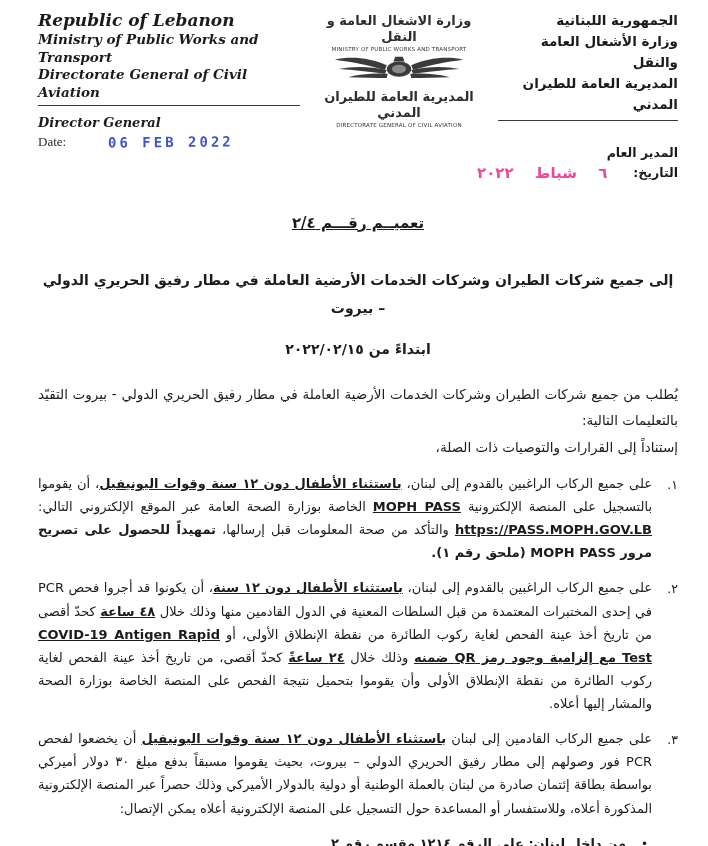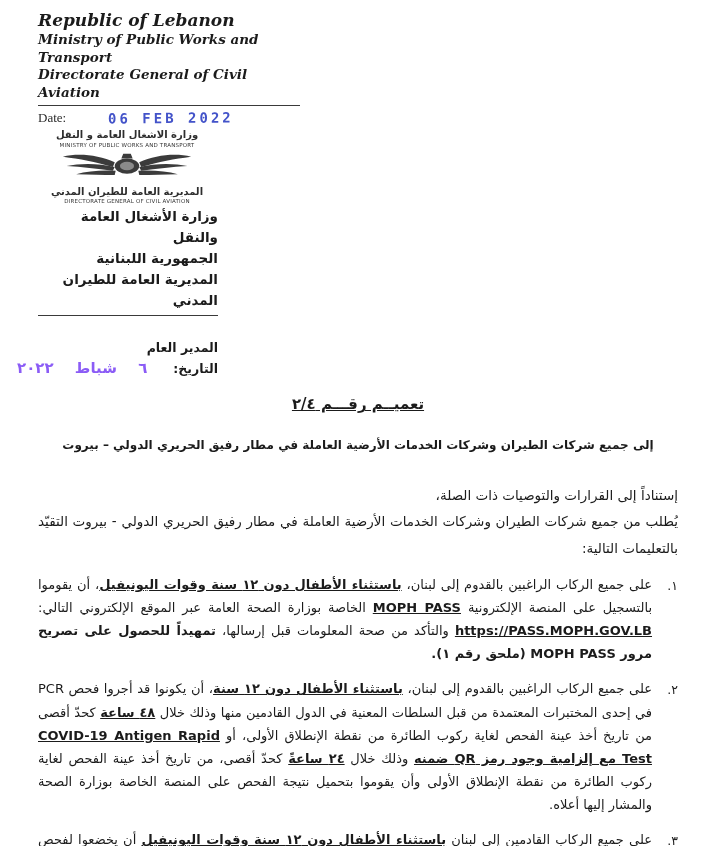--- a/index.html
+++ b/index.html
@@ -3,43 +3,43 @@
 <meta charset="utf-8">
 <style>
   html,body{margin:0;padding:0;background:#fff;}
   .page{
     width:708px;height:846px;box-sizing:border-box;overflow:hidden;
     padding:10px 30px 8px 38px;position:relative;
     background:#fff;color:#1b1b1b;
     font-family:"DejaVu Sans",sans-serif;
   }
   
-  .hdr{display:flex;justify-content:space-between;align-items:flex-start;flex-direction:column;}
+  .hdr{display:flex;justify-content:space-between;align-items:flex-start;}
   .h-left{width:262px;font-family:"DejaVu Serif",serif;font-style:italic;font-weight:bold;}
   .h-left .block{border-bottom:1.6px solid #3a3a3a;padding-bottom:4px;}
   .h-left .l1{font-size:17px;line-height:1.25;}
   .h-left .l2,.h-left .l3{font-size:13.5px;line-height:1.3;}
   .h-left .director{font-size:13px;margin-top:9px;}
   .date-row{margin-top:4px;display:flex;align-items:center;font-style:normal;font-weight:normal;
     font-family:"Liberation Serif",serif;font-size:13px;color:#2a2a2a;}
   .stamp-en{color:#4353c9;font-family:"DejaVu Sans Mono",monospace;font-weight:bold;
     font-size:14px;letter-spacing:3px;margin-left:42px;transform:rotate(-0.5deg);}
   .h-center{width:178px;text-align:center;padding-top:3px;color:#2e2e2e;}
-  .h-center .ar{font-size:10px;font-weight:bold;line-height:1.25;}
+  .h-center .ar{font-size:13px;font-weight:bold;line-height:1.25;}
   .h-center .en{font-size:5.5px;letter-spacing:.2px;line-height:1.4;color:#333;}
   .h-center svg{display:block;margin:1px auto;}
   .h-right{width:180px;direction:rtl;text-align:right;font-weight:bold;}
   .h-right .block{border-bottom:1.6px solid #3a3a3a;padding-bottom:5px;font-size:13.5px;line-height:1.55;}
   .h-right .director{font-size:12.5px;margin-top:24px;}
   .date-row-ar{margin-top:4px;display:flex;align-items:center;font-size:12.5px;}
-  .stamp-ar{color:#8b5cf6;font-size:15px;font-weight:bold;word-spacing:16px;margin-right:26px;white-space:nowrap;}
+  .stamp-ar{color:#ec4899;font-size:15px;font-weight:bold;word-spacing:16px;margin-right:26px;white-space:nowrap;}
   
-  .title{margin-top:18px;text-align:center;direction:rtl;font-size:15px;font-weight:bold;}
+  .title{margin-top:32px;text-align:center;direction:rtl;font-size:15px;font-weight:bold;}
   .title span{text-decoration:underline;}
-  .addr{margin-top:20px;direction:rtl;text-align:center;font-weight:bold;font-size:12px;line-height:2.05;}
+  .addr{margin-top:34px;direction:rtl;text-align:center;font-weight:bold;font-size:14px;line-height:2.05;}
   .eff{margin-top:18px;direction:rtl;text-align:center;font-weight:bold;font-size:14px;}
   .intro{margin-top:24px;direction:rtl;text-align:justify;font-size:13.5px;line-height:1.95;}
   .olist{direction:rtl;margin-top:4px;font-size:13px;}
   .item{display:flex;margin-top:12px;text-align:justify;line-height:1.78;}
   .item .num{flex:none;width:26px;font-size:12.5px;padding-top:2px;}
   .item .body{flex:1;}
   .bullets{direction:rtl;margin-top:12px;padding-right:30px;font-size:13px;}
   .bullet{display:flex;margin-top:5px;line-height:1.8;}
   .bullet .dot{flex:none;width:22px;font-size:12px;padding-top:2px;}
   .bullet .body{flex:1;text-align:right;}
@@ -52,20 +52,21 @@
 <div class="page">
 
   <div class="hdr">
 
     <div class="h-left">
       <div class="block">
         <div class="l1">Republic of Lebanon</div>
         <div class="l2">Ministry of Public Works and Transport</div>
         <div class="l3">Directorate General of Civil Aviation</div>
       </div>
+      <div class="director">Director General</div>
       <div class="date-row">
         <span>Date:</span>
         <span class="stamp-en">06 FEB 2022</span>
       </div>
     </div>
 
     <div class="h-center">
       <div class="ar">وزارة الاشغال العامة و النقل</div>
       <div class="en">MINISTRY OF PUBLIC WORKS AND TRANSPORT</div>
       <svg width="132" height="34" viewBox="0 0 140 36">
@@ -80,44 +81,45 @@
           <path d="M83,17 C100,13 120,13 134,16 C118,17 102,19 85,21 Z"></path>
           <path d="M82,21 C97,20 112,21.5 124,24.5 C110,24.5 95,25.5 83,25.5 Z"></path>
         </g>
       </svg>
       <div class="ar">المديرية العامة للطيران المدني</div>
       <div class="en">DIRECTORATE GENERAL OF CIVIL AVIATION</div>
     </div>
 
     <div class="h-right">
       <div class="block">
+        <div>الجمهورية اللبنانية</div>
         <div>وزارة الأشغال العامة والنقل</div>
-        <div>الجمهورية اللبنانية</div>
         <div>المديرية العامة للطيران المدني</div>
       </div>
       <div class="director">المدير العام</div>
       <div class="date-row-ar">
         <span>التاريخ:</span>
         <span class="stamp-ar">٦ شباط ٢٠٢٢</span>
       </div>
     </div>
   </div>
 
   <div class="title">
     <span>تعميــم رقـــم ٢/٤</span>
   </div>
 
   <div class="addr">
     <div>إلى جميع شركات الطيران وشركات الخدمات الأرضية العاملة في مطار رفيق الحريري الدولي – بيروت</div>
   </div>
 
+  <div class="eff">ابتداءً من ٢٠٢٢/٠٢/١٥</div>
 
   <div class="intro">
+    <div>يُطلب من جميع شركات الطيران وشركات الخدمات الأرضية العاملة في مطار رفيق الحريري الدولي - بيروت التقيّد بالتعليمات التالية:</div>
     <div>إستناداً إلى القرارات والتوصيات ذات الصلة،</div>
-    <div>يُطلب من جميع شركات الطيران وشركات الخدمات الأرضية العاملة في مطار رفيق الحريري الدولي - بيروت التقيّد بالتعليمات التالية:</div>
   </div>
 
   <div class="olist">
     <div class="item">
       <span class="num">١.</span>
       <div class="body"><span>على جميع الركاب الراغبين بالقدوم إلى لبنان، </span><span class="b u">باستثناء الأطفال دون ١٢ سنة وقوات اليونيفيل</span><span>، أن يقوموا بالتسجيل على المنصة الإلكترونية </span><span class="b u">MOPH PASS</span><span> الخاصة بوزارة الصحة العامة عبر الموقع الإلكتروني التالي: </span><span class="b u">https://PASS.MOPH.GOV.LB</span><span> والتأكد من صحة المعلومات قبل إرسالها، </span><span class="b">تمهيداً للحصول على تصريح مرور </span><span class="b">MOPH PASS</span><span class="b"> (ملحق رقم ١).</span></div>
     </div>
     <div class="item">
       <span class="num">٢.</span>
       <div class="body"><span>على جميع الركاب الراغبين بالقدوم إلى لبنان، </span><span class="b u">باستثناء الأطفال دون ١٢ سنة</span><span>، أن يكونوا قد أجروا فحص PCR في إحدى المختبرات المعتمدة من قبل السلطات المعنية في الدول القادمين منها وذلك خلال </span><span class="b u">٤٨ ساعة</span><span> كحدّ أقصى من تاريخ أخذ عينة الفحص لغاية ركوب الطائرة من نقطة الإنطلاق الأولى، أو </span><span class="b u">COVID-19 Antigen Rapid Test</span><span class="b u"> مع إلزامية وجود رمز QR ضمنه</span><span> وذلك خلال </span><span class="b u">٢٤ ساعةً</span><span> كحدّ أقصى، من تاريخ أخذ عينة الفحص لغاية ركوب الطائرة من نقطة الإنطلاق الأولى وأن يقوموا بتحميل نتيجة الفحص على المنصة الخاصة بوزارة الصحة والمشار إليها أعلاه.</span></div>

